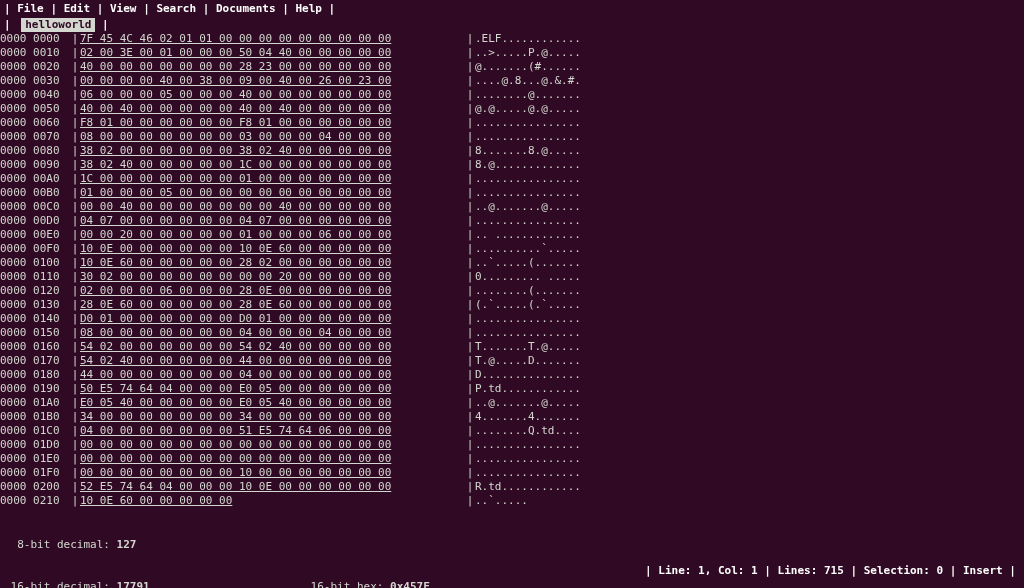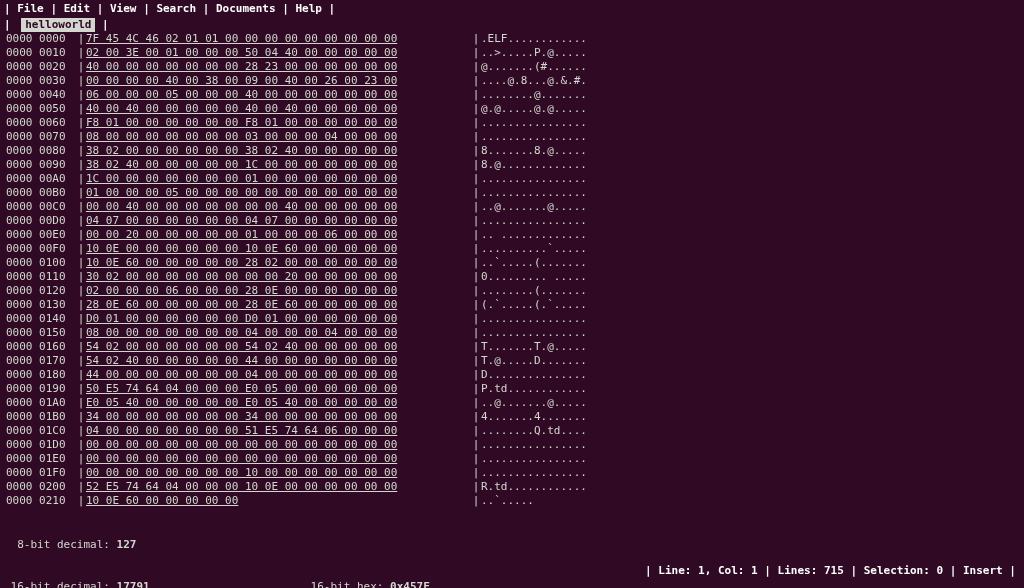--- a/index.html
+++ b/index.html
@@ -29,21 +29,21 @@
   }
   .file-tab {
     display: inline-block;
     background: #d3d7cf;
     color: #300a24;
     padding: 0 4px;
     margin-left: 4px;
     font-weight: bold;
   }
   .hex-area {
-    padding: 0 6px;
+    padding: 0 0;
     white-space: pre;
   }
   .hex-row {
     display: flex;
   }
   .offset {
     width: 70px;
     color: #d3d7cf;
   }
   .gutter {

